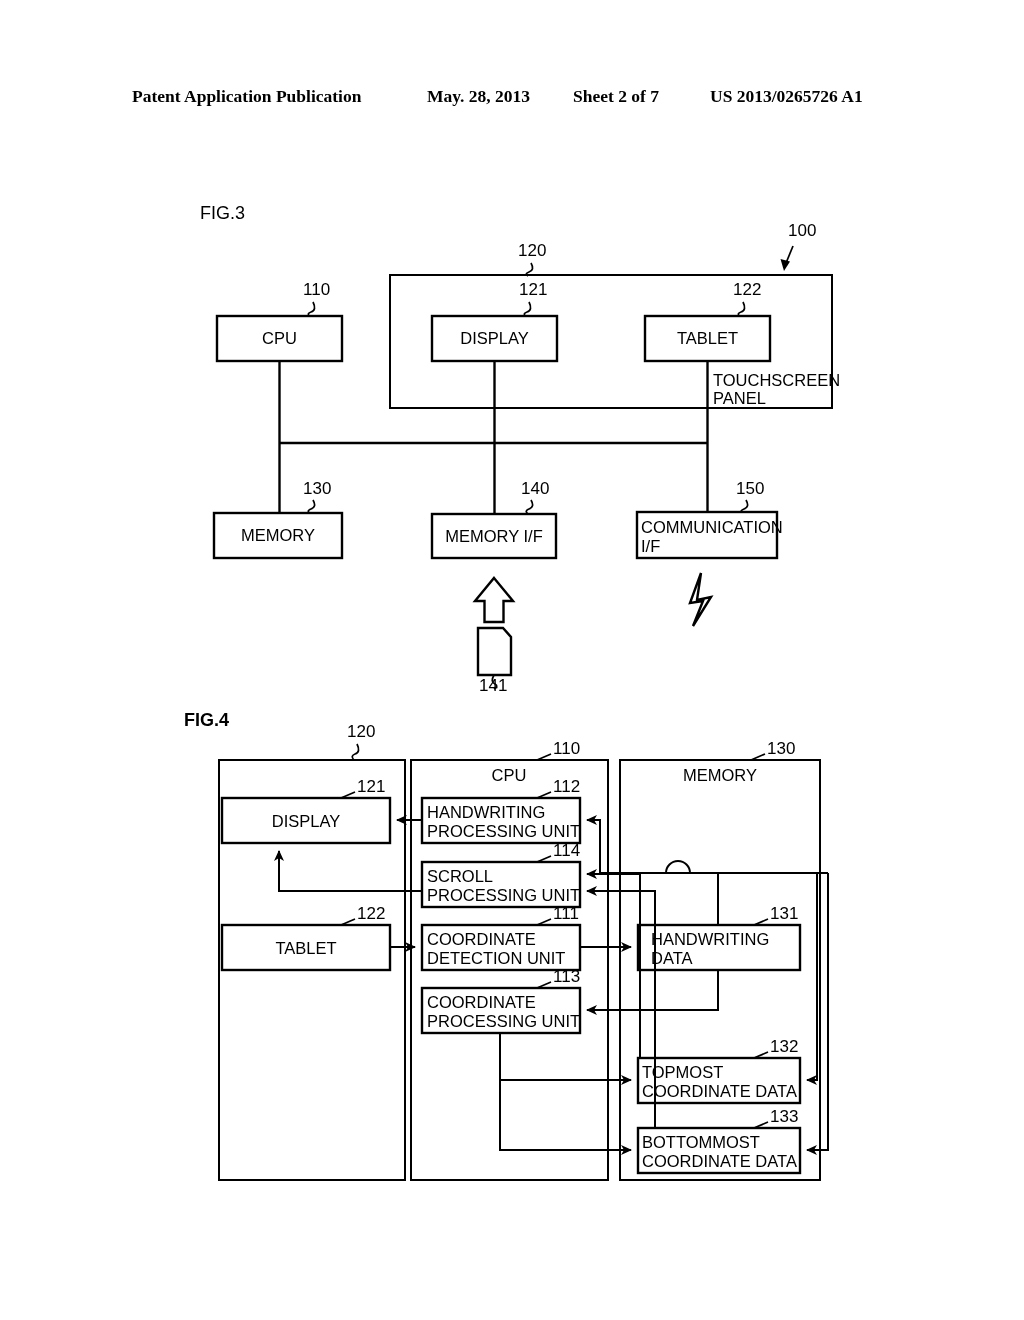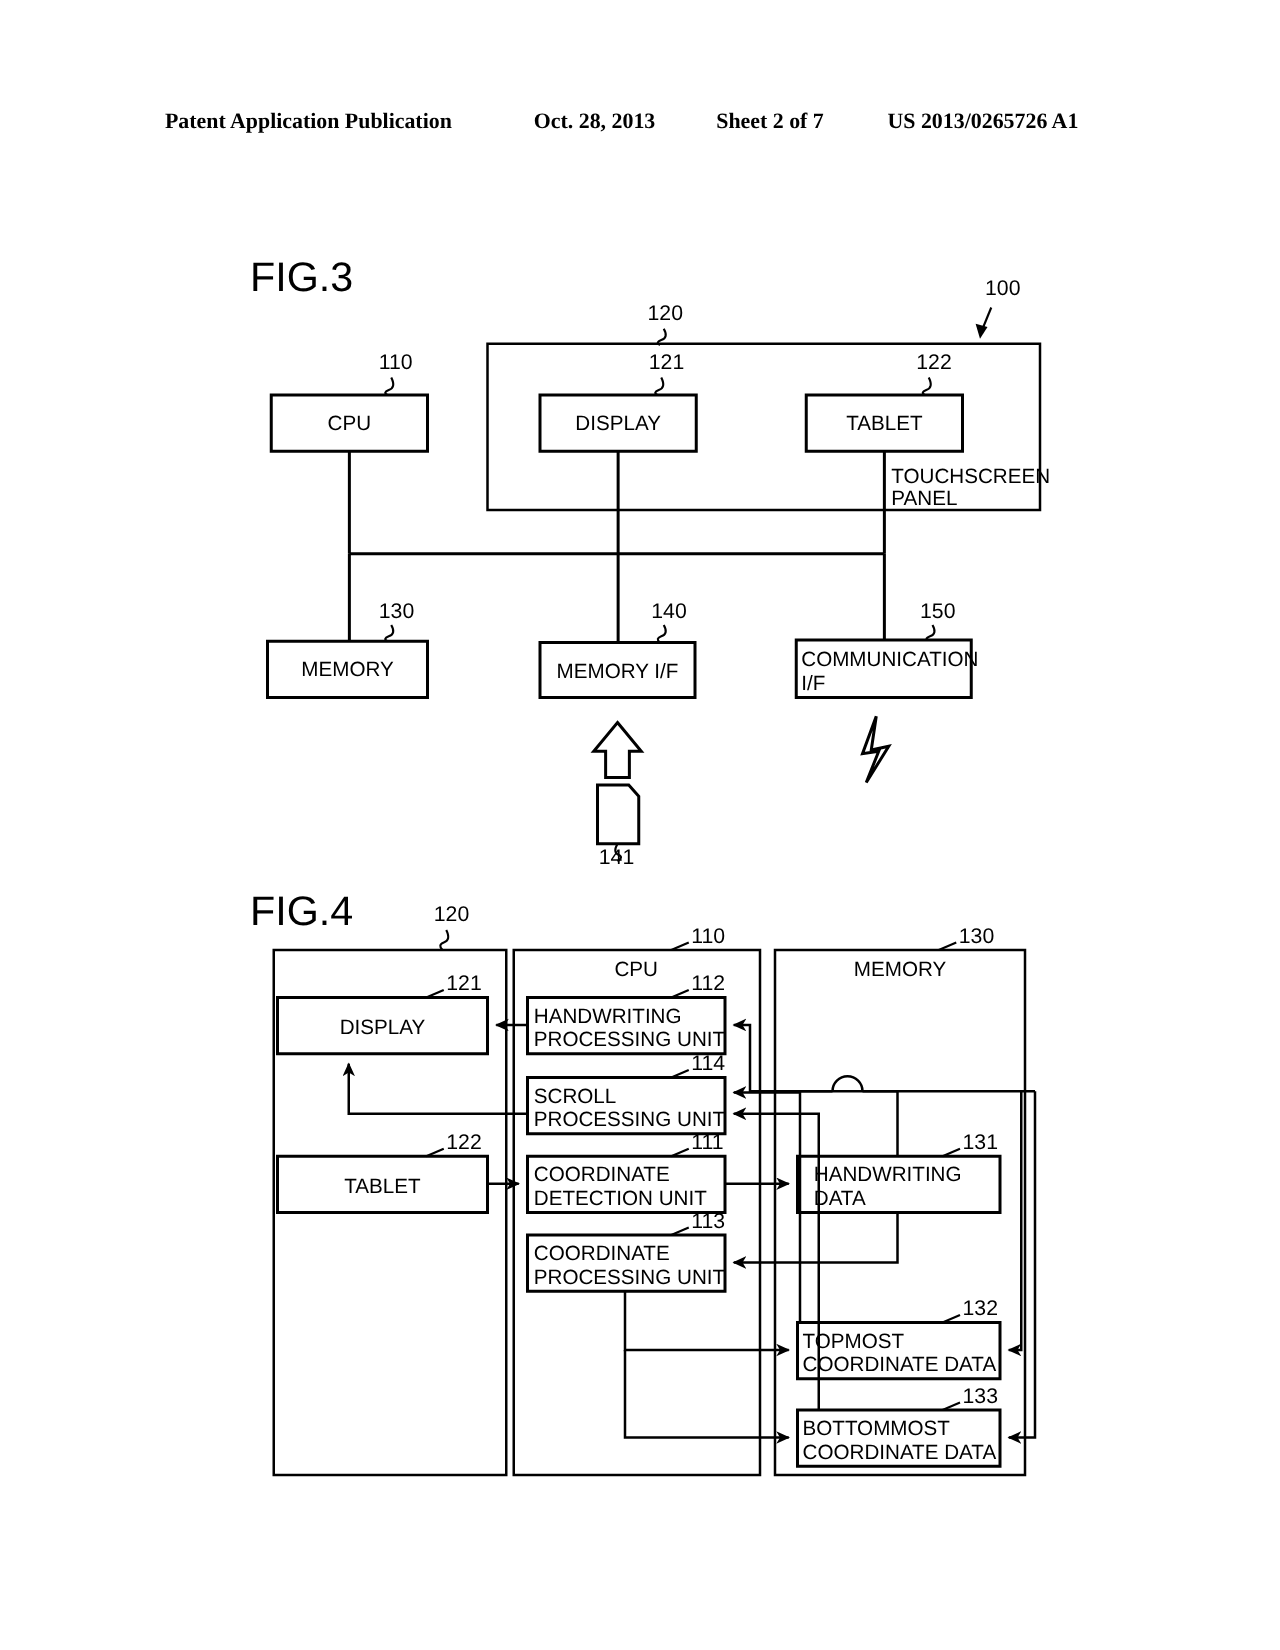--- a/index.html
+++ b/index.html
@@ -19,40 +19,40 @@
   }
   .hdr .h-pub{position:absolute;left:132px;top:0;}
   .hdr .h-date{position:absolute;left:427px;top:0;}
   .hdr .h-sheet{position:absolute;left:573px;top:0;}
   .hdr .h-num{position:absolute;left:710px;top:0;}
 
   
   svg.fig{position:absolute;left:0;top:0;overflow:visible;}
   svg.fig text{font-family:"Liberation Sans", sans-serif;fill:#000;}
   .figlabel{
-    position:absolute;font-size:33px;color:#000;
+    position:absolute;font-size:18px;color:#000;
     font-family:"Liberation Sans", sans-serif;letter-spacing:0px;
   }
   .bx{fill:#fff;stroke:#000;stroke-width:2.4;}
   .bxo{fill:none;stroke:#000;stroke-width:2.0;}
   .ln{stroke:#000;stroke-width:2.4;fill:none;}
   .lnt{stroke:#000;stroke-width:2.0;fill:none;}
   .lead{stroke:#000;stroke-width:1.7;fill:none;}
   .bxlbl{font-size:16.5px;}
   .reflbl{font-size:17px;}
   .sym{fill:none;stroke:#000;stroke-width:2.4;stroke-linejoin:miter;}
 </style>
 </head>
 <body>
 
 <div id="sheet">
 
   <div class="hdr">
     <span class="h-pub">Patent Application Publication</span>
-    <span class="h-date">Oct. 28, 2013</span>
+    <span class="h-date">May. 28, 2013</span>
     <span class="h-sheet">Sheet 2 of 7</span>
     <span class="h-num">US 2013/0265726 A1</span>
   </div>
 
   <div class="figlabel" style="left:200px;top:203px;">FIG.3</div>
 
   <svg class="fig" width="1024" height="1320">
 
     <rect class="bxo" x="390" y="275" width="442" height="133"></rect>
 
@@ -116,21 +116,21 @@
     <text class="reflbl" x="521" y="494">140</text>
     <path class="lead" d="M 531 500 Q 535 507 529 509 Q 524 511 528 514"></path>
 
     <text class="reflbl" x="736" y="494">150</text>
     <path class="lead" d="M 746 500 Q 750 507 744 509 Q 739 511 743 512"></path>
 
     <text class="reflbl" x="479" y="691">141</text>
     <path class="lead" d="M 494 675 Q 490 682 495 684 Q 499 686 494 689"></path>
   </svg>
 
-  <div class="figlabel" style="left:200px;top:710px;">FIG.4</div>
+  <div class="figlabel" style="left:184px;top:710px;font-weight:bold;">FIG.4</div>
 
   <svg class="fig" width="1024" height="1320">
 
     <rect class="bxo" x="219" y="760" width="186" height="420"></rect>
     <rect class="bxo" x="411" y="760" width="197" height="420"></rect>
     <rect class="bxo" x="620" y="760" width="200" height="420"></rect>
 
     <text class="bxlbl" x="509" y="781" text-anchor="middle">CPU</text>
     <text class="bxlbl" x="720" y="781" text-anchor="middle">MEMORY</text>
 

